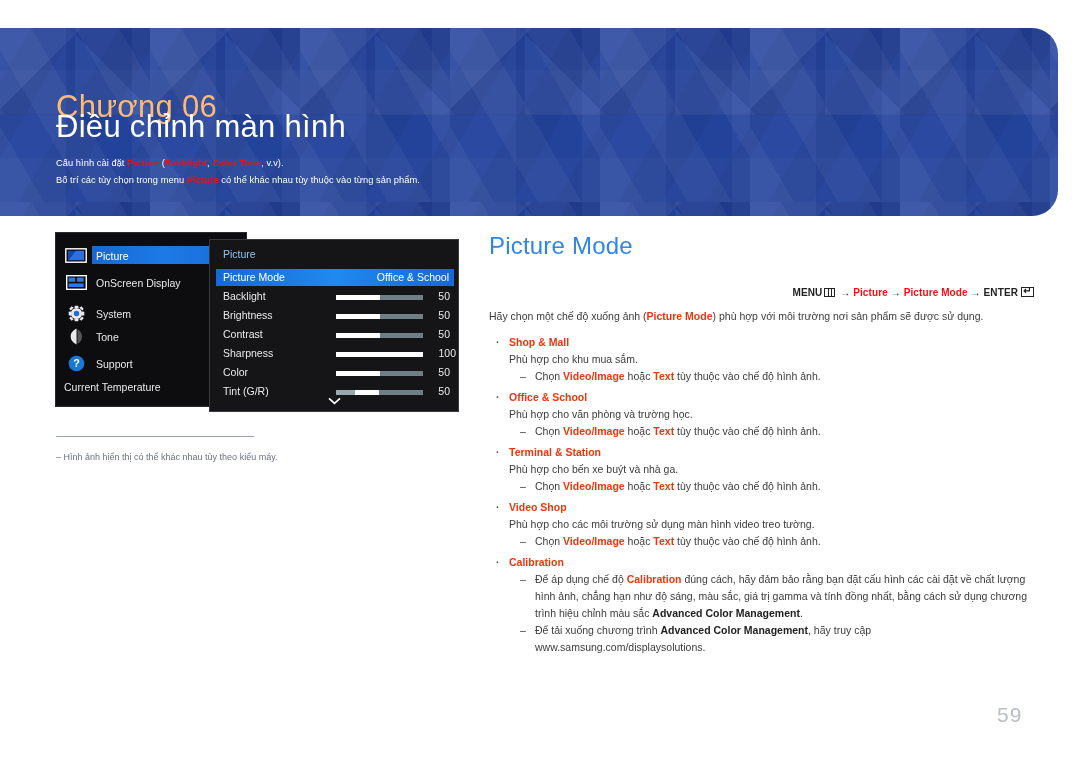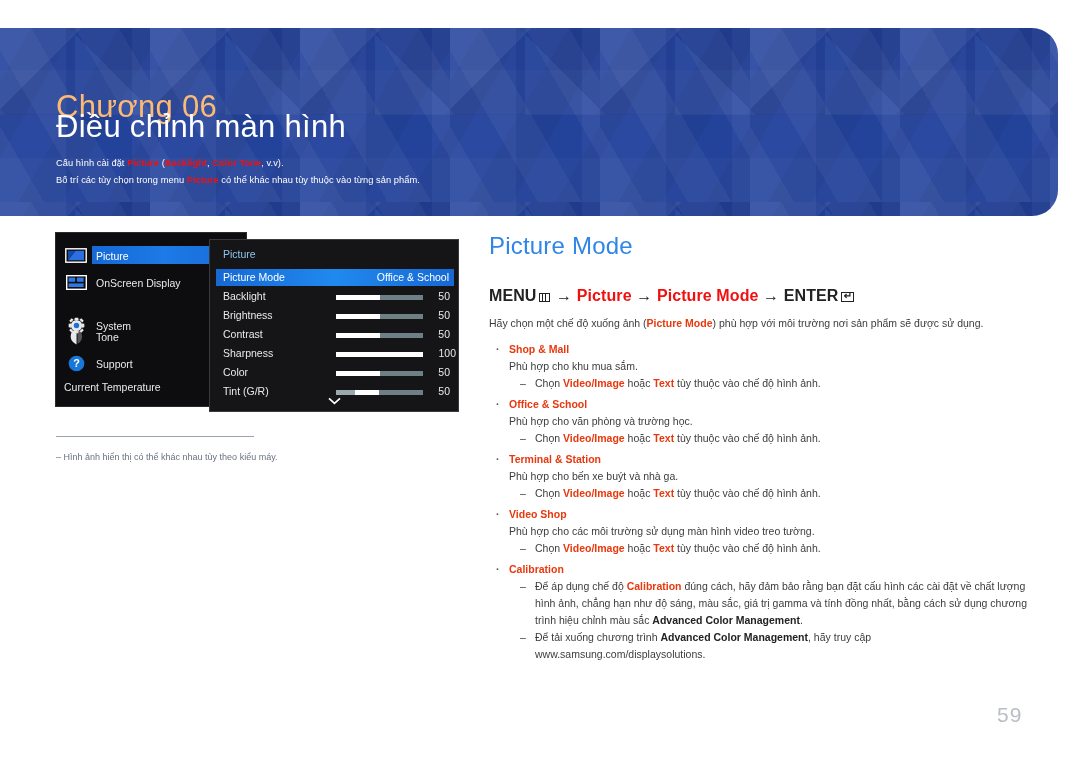--- a/index.html
+++ b/index.html
@@ -166,22 +166,23 @@
 
   
   #content {
     position:absolute; left:489px; top:232px; width:545px;
   }
   #content-title {
     font-size:24px; color:#2f86e8; font-weight:normal;
     margin:0 0 27px 0; letter-spacing:.2px;
   }
   #menu-path {
-    font-size:16px; font-weight:bold; color:#222; margin-bottom:10px;
+    font-size:10px; font-weight:bold; color:#222; margin-bottom:10px;
     letter-spacing:.1px;
+    text-align:right;
   }
   #menu-path .kw { font-weight:bold; }
   .glyph-menu {
     display:inline-block; vertical-align:-1px;
     width:11px; height:9px; border:1.3px solid #222;
     position:relative; margin:0 2px;
   }
   .glyph-menu::before, .glyph-menu::after {
     content:""; position:absolute; top:0; bottom:0; width:1.3px; background:#222;
   }
@@ -264,21 +265,21 @@
           <svg width="21" height="15" viewBox="0 0 21 15" aria-hidden="true">
             <rect x="0.7" y="0.7" width="19.6" height="13.6" fill="none" stroke="#ffffff" stroke-width="1.4"></rect>
             <rect x="2.6" y="2.6" width="6.6" height="4.2" fill="#2b7ae4"></rect>
             <rect x="11.0" y="2.6" width="6.6" height="4.2" fill="#2b7ae4"></rect>
             <rect x="2.6" y="8.4" width="15.0" height="3.6" fill="#2b7ae4"></rect>
           </svg>
         </div>
         <div class="osd-nav-label">OnScreen Display</div>
       </div>
 
-      <div class="osd-nav-row" style="top:79px">
+      <div class="osd-nav-row" style="top:67px">
         <div class="osd-nav-icon">
           <svg width="17" height="17" viewBox="0 0 20 20" aria-hidden="true">
             <g fill="#e9e9ec">
               <path d="M10 0.8 L12 0.8 L12.5 3.6 L7.5 3.6 L8 0.8 Z"></path>
               <path d="M10 19.2 L8 19.2 L7.5 16.4 L12.5 16.4 L12 19.2 Z"></path>
               <path d="M0.8 10 L0.8 8 L3.6 7.5 L3.6 12.5 L0.8 12 Z"></path>
               <path d="M19.2 10 L19.2 12 L16.4 12.5 L16.4 7.5 L19.2 8 Z"></path>
               <path d="M2.9 2.9 L4.3 1.5 L6.6 3.2 L3.2 6.6 L1.5 4.3 Z"></path>
               <path d="M17.1 17.1 L15.7 18.5 L13.4 16.8 L16.8 13.4 L18.5 15.7 Z"></path>
               <path d="M17.1 2.9 L18.5 4.3 L16.8 6.6 L13.4 3.2 L15.7 1.5 Z"></path>

